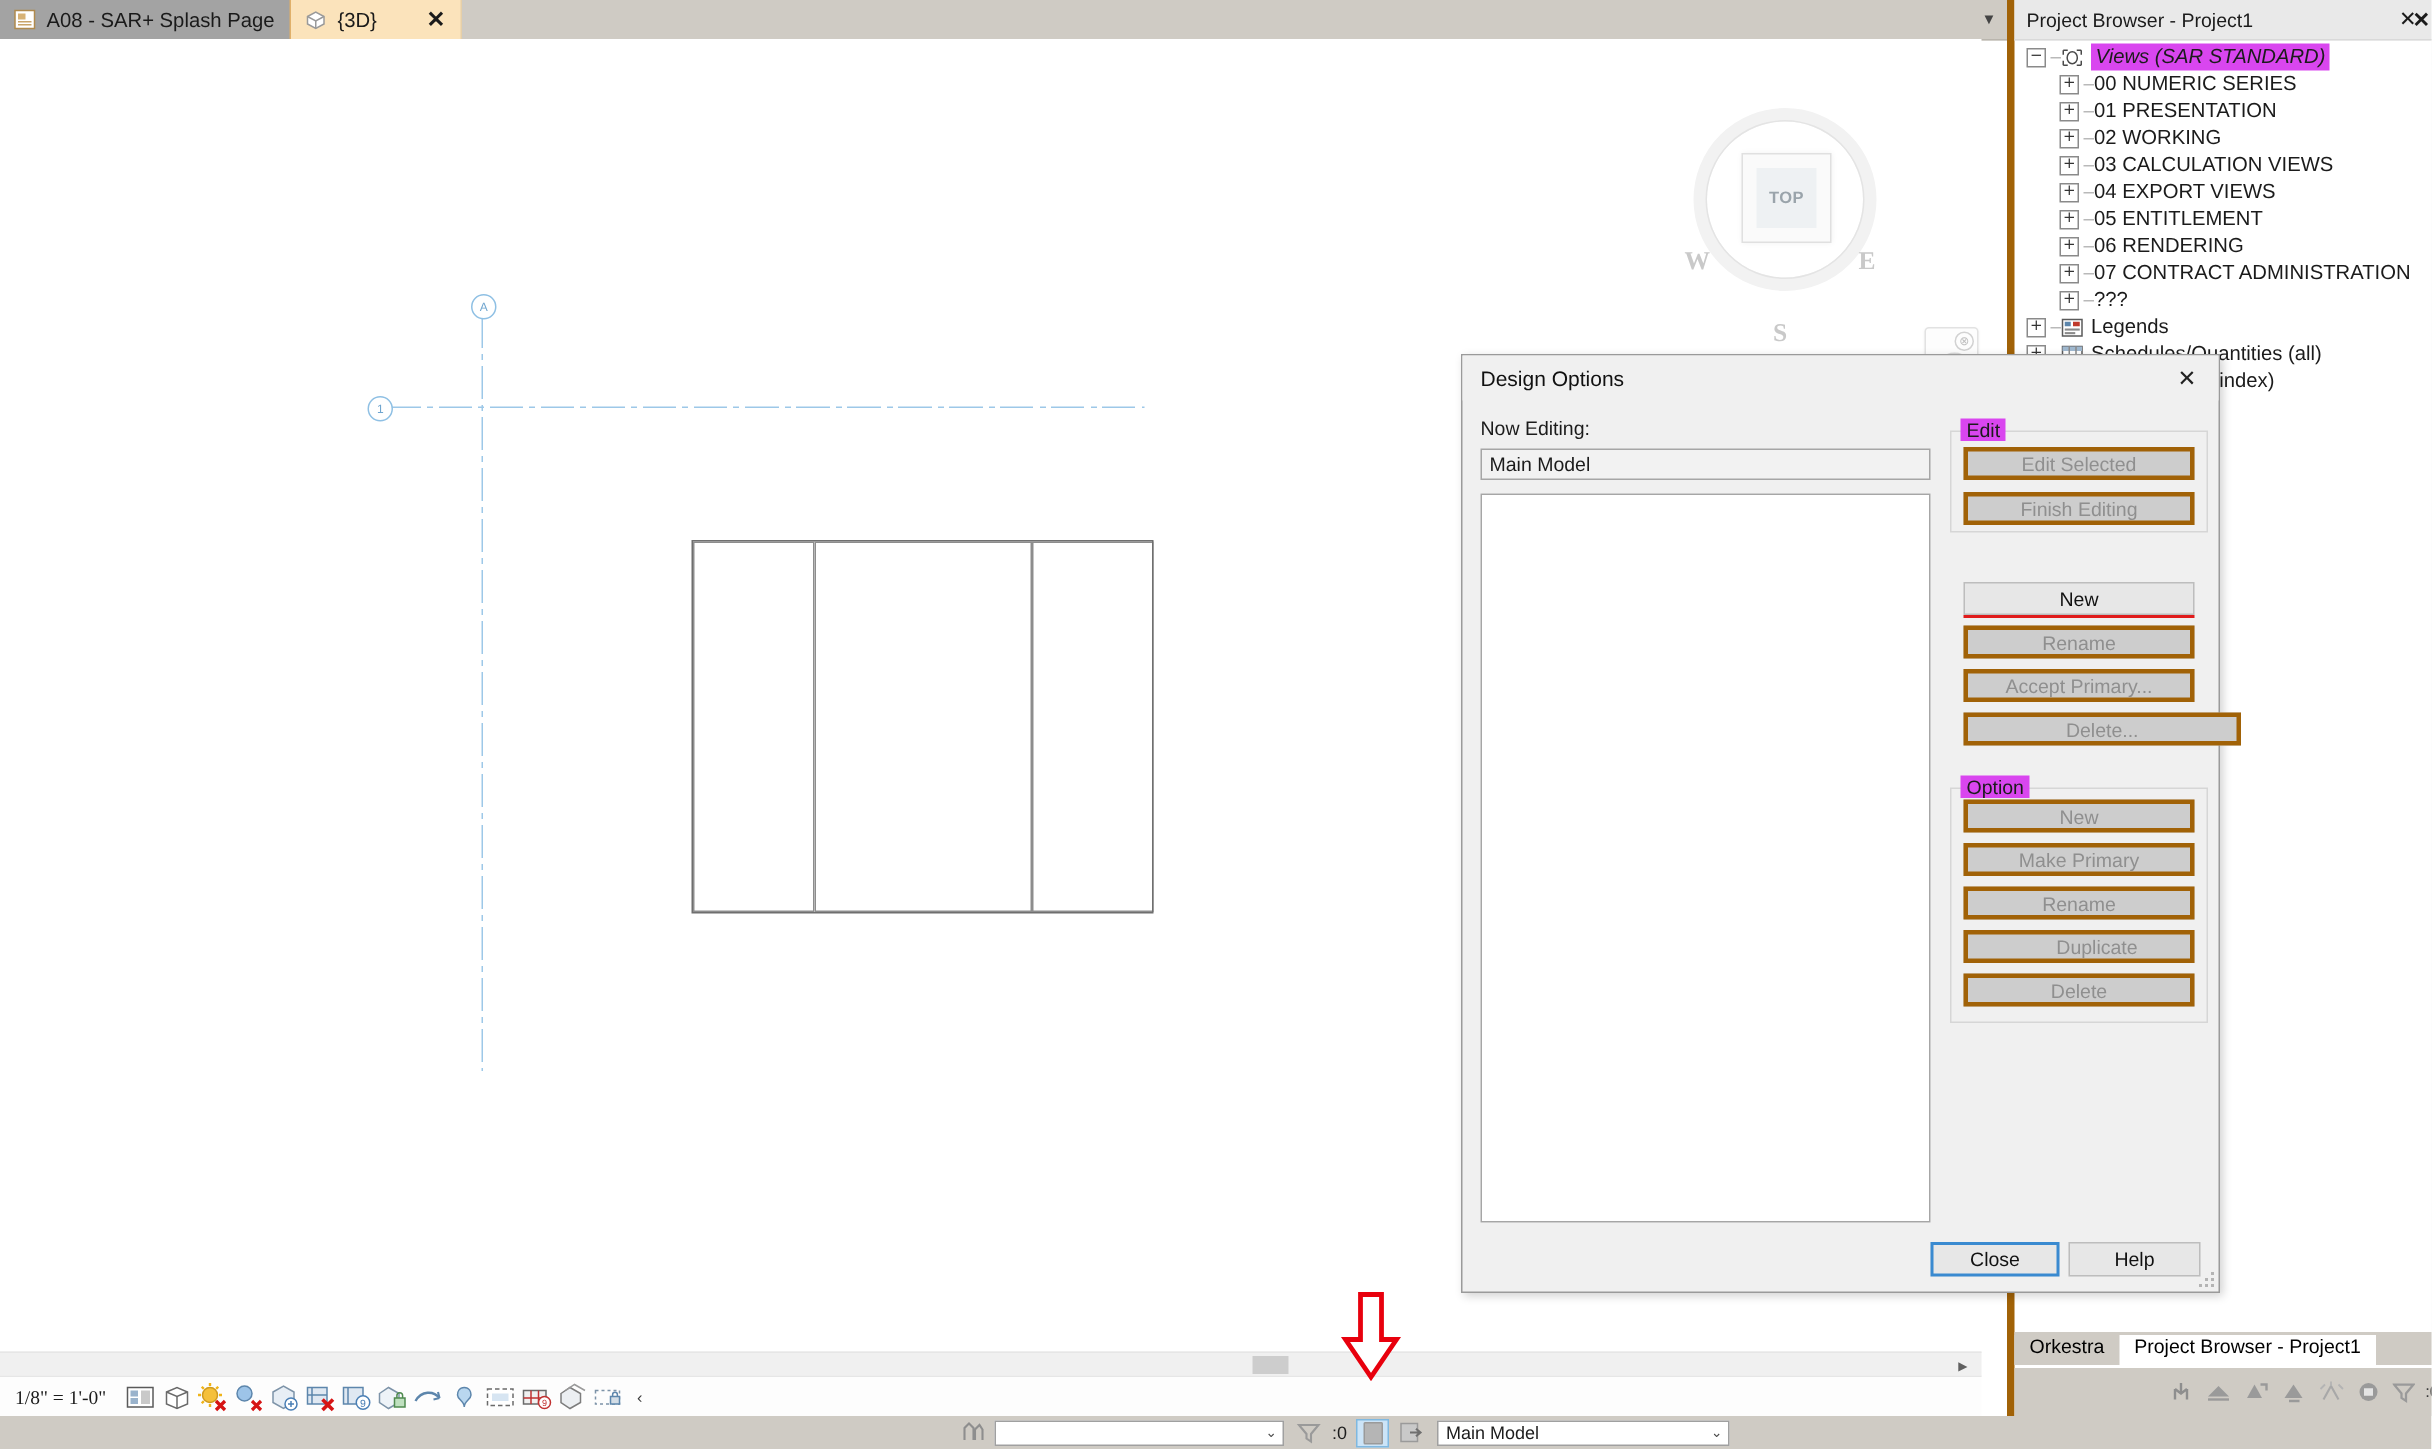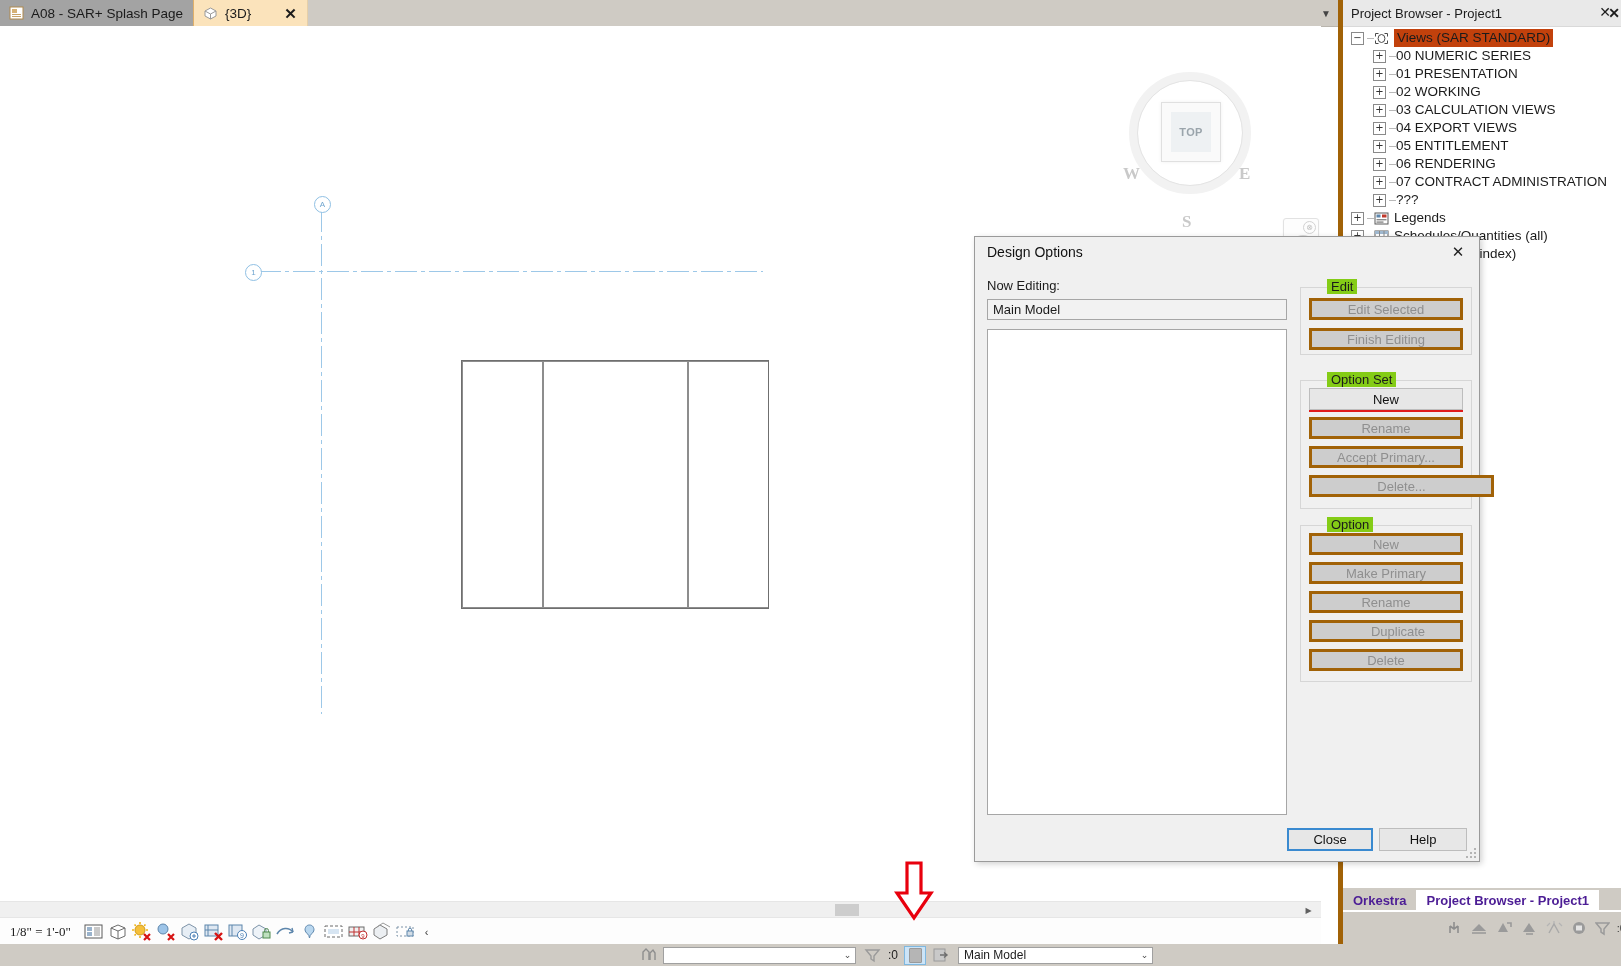--- a/index.html
+++ b/index.html
@@ -155,27 +155,27 @@
     display:flex;align-items:center;padding:0 6px 0 8px;font-size:13px;color:#1b1b1b;
   }
   #browser-close{margin-left:auto;font-size:14px;font-weight:bold;color:#1b1b1b;}
   #tree{position:absolute;left:0;top:26px;width:283px;height:866px;overflow:hidden;padding-top:3px;box-sizing:border-box;}
   .trow{display:flex;align-items:center;height:18px;font-size:13.5px;color:#1b1b1b;white-space:nowrap;}
   .tog{width:11px;height:11px;border:1px solid #8a8a8a;background:#fff;color:#333;
        font-size:10px;line-height:9px;text-align:center;flex:0 0 auto;margin-right:3px;font-family:"DejaVu Sans",sans-serif;}
   .tline{width:7px;height:1px;background:#b9b9b9;flex:0 0 auto;}
   .ticon{width:15px;height:13px;margin-right:5px;flex:0 0 auto;position:relative;}
   .tlabel{line-height:18px;}
-  .trow.sel .tlabel{background:#c2410c;padding:0 3px;}
+  .trow.sel .tlabel{background:#d946ef;padding:0 3px;font-style:italic;}
   
   #br-tabs{
     position:absolute;left:0;bottom:34px;width:283px;height:22px;
     background:#cfcbc4;display:flex;align-items:flex-end;
   }
-  .brtab{height:20px;padding:0 10px;display:flex;align-items:center;font-size:13px;color:#4c1d95;font-weight:bold;}
+  .brtab{height:20px;padding:0 10px;display:flex;align-items:flex-start;font-size:13px;color:#000000;}
   .brtab.active{background:#cfcbc4;}
   .brtab.inactive{background:#ffffff;}
   #br-icons{
     position:absolute;left:0;bottom:0;width:283px;height:32px;background:#cfcbc4;
     display:flex;align-items:center;justify-content:flex-end;padding-right:8px;gap:7px;
   }
   .bri{width:18px;height:16px;position:relative;}
   #br-filtercount{font-size:11px;color:#3a3a3a;}
 
   
@@ -195,21 +195,21 @@
   #now-editing-field{
     position:absolute;left:12px;top:62px;width:300px;height:21px;
     background:#f2f2f2;border:1px solid #a6a6a6;box-sizing:border-box;
     display:flex;align-items:center;padding-left:5px;font-size:13px;color:#1b1b1b;
   }
   #option-list{
     position:absolute;left:12px;top:92px;width:300px;height:486px;
     background:#ffffff;border:1px solid #a6a6a6;box-sizing:border-box;
   }
   .grp{position:absolute;border:1px solid #d6d6d6;box-sizing:border-box;}
-  .grp-cap{position:absolute;background:#84cc16;padding:0 4px;font-size:13px;color:#1b1b1b;top:-9px;left:6px;margin-left:20px;}
+  .grp-cap{position:absolute;background:#d946ef;padding:0 4px;font-size:13px;color:#1b1b1b;top:-9px;left:6px;}
   .dbtn{
     position:absolute;height:22px;box-sizing:border-box;
     display:flex;align-items:center;justify-content:center;
     font-size:13px;
   }
   .dbtn.dis{background:#cdcdcd;border:3px solid #a16207;color:#8f8f8f;}
   .dbtn.en{background:#e7e7e7;border:1px solid #bdbdbd;color:#111;}
   #new-underline{position:absolute;height:2px;background:#e01b1b;}
   #btn-close{
     position:absolute;left:312px;top:591px;width:86px;height:23px;box-sizing:border-box;
@@ -639,23 +639,20 @@
   <div class="grp" style="left:325px;top:50px;width:172px;height:68px;">
     <span class="grp-cap">Edit</span>
   </div>
   <div class="dbtn dis" style="left:334px;top:61px;width:154px;">
     <span>Edit Selected</span>
   </div>
   <div class="dbtn dis" style="left:334px;top:91px;width:154px;">
     <span>Finish Editing</span>
   </div>
 
-  <div class="grp" style="left:325px;top:143px;width:172px;height:129px;">
-    <span class="grp-cap">Option Set</span>
-  </div>
   <div class="dbtn en" style="left:334px;top:151px;width:154px;">
     <span>New</span>
   </div>
   <div id="new-underline" style="left:334px;top:173px;width:154px;"></div>
   <div class="dbtn dis" style="left:334px;top:180px;width:154px;">
     <span>Rename</span>
   </div>
   <div class="dbtn dis" style="left:334px;top:209px;width:154px;">
     <span>Accept Primary...</span>
   </div>

